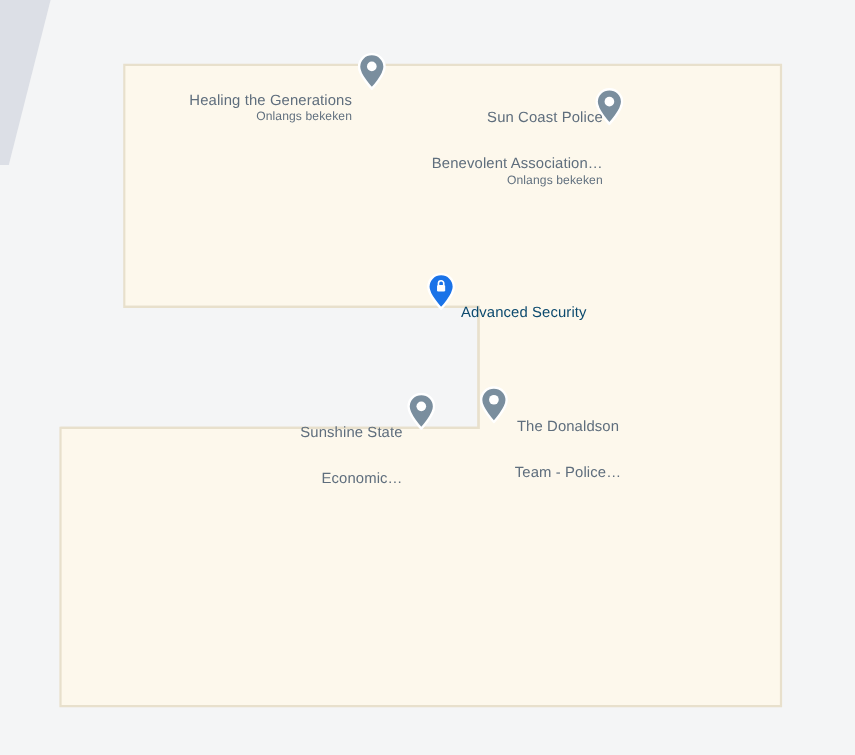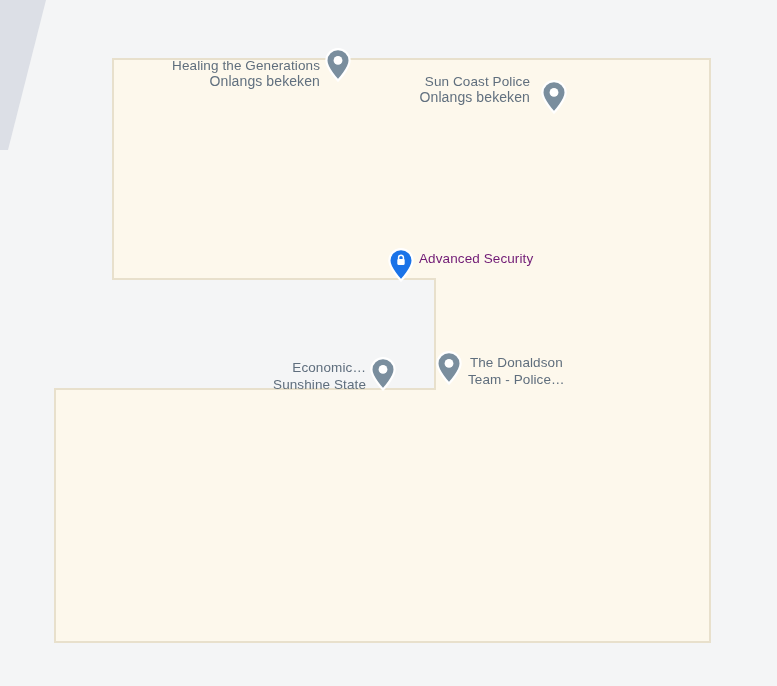--- a/index.html
+++ b/index.html
@@ -26,31 +26,31 @@
 
   
   .label{
     position:absolute;
     color:#5f6e7d;
     font-size:13.5px;
     line-height:17px;
     white-space:nowrap;
     letter-spacing:.1px;
   }
-  .label .ttl{display:block;}
+  .label .ttl{display:block;margin-top:25px;}
   .label .sub{
     display:block;
-    font-size:14px;
+    font-size:11px;
     line-height:14px;
     color:#61707f;
   }
   .label.right{text-align:left;}
   .label.left{text-align:right;}
   .label.blue{color:#1a73e8;font-size:13.5px;}
-  .label.blue .ttl{color:#701a75;text-align:right;}
+  .label.blue .ttl{color:#0c4a6e;text-align:right;}
 </style>
 </head>
 <body>
 
 <div id="map-canvas">
 
   <svg id="map-geometry" viewBox="0 0 777 686" width="777" height="686" xmlns="http://www.w3.org/2000/svg" shape-rendering="geometricPrecision">
 
     <rect x="0" y="0" width="777" height="686" fill="#f4f5f6"></rect>
 
@@ -77,22 +77,23 @@
     </div>
 
     <div class="marker" style="left:554px;top:111px;">
       <span class="pin">
         <svg viewBox="0 0 26 34" xmlns="http://www.w3.org/2000/svg">
           <path d="M13 1.2 C6.6 1.2 1.4 6.3 1.4 12.6 C1.4 20.3 13 32.6 13 32.6 C13 32.6 24.6 20.3 24.6 12.6 C24.6 6.3 19.4 1.2 13 1.2 Z" fill="#7a8e9e" stroke="#ffffff" stroke-width="2.2"></path>
           <circle cx="13" cy="12.4" r="4.4" fill="#ffffff"></circle>
         </svg>
       </span>
     </div>
-    <div class="label left" style="left:226px;top:73px;width:304px;text-align:right;">
+    <div class="label left" style="left:244px;top:73px;width:304px;text-align:right;">
       <span class="ttl">Sun Coast Police</span>
+      <span class="ttl">Benevolent Association…</span>
       <span class="sub">Onlangs bekeken</span>
     </div>
 
     <div class="marker" style="left:401px;top:279px;">
       <span class="pin">
         <svg viewBox="0 0 26 34" xmlns="http://www.w3.org/2000/svg">
           <path d="M13 1.2 C6.6 1.2 1.4 6.3 1.4 12.6 C1.4 20.3 13 32.6 13 32.6 C13 32.6 24.6 20.3 24.6 12.6 C24.6 6.3 19.4 1.2 13 1.2 Z" fill="#1a73e8" stroke="#ffffff" stroke-width="2.2"></path>
           <path d="M10.6 11.2 v-1.6 a2.4 2.4 0 0 1 4.8 0 v1.6" fill="none" stroke="#ffffff" stroke-width="1.5"></path>
           <rect x="9.3" y="11.0" width="7.4" height="5.9" rx="1.1" fill="#ffffff"></rect>
         </svg>
@@ -104,22 +105,22 @@
 
     <div class="marker" style="left:383px;top:388px;">
       <span class="pin">
         <svg viewBox="0 0 26 34" xmlns="http://www.w3.org/2000/svg">
           <path d="M13 1.2 C6.6 1.2 1.4 6.3 1.4 12.6 C1.4 20.3 13 32.6 13 32.6 C13 32.6 24.6 20.3 24.6 12.6 C24.6 6.3 19.4 1.2 13 1.2 Z" fill="#7a8e9e" stroke="#ffffff" stroke-width="2.2"></path>
           <circle cx="13" cy="12.4" r="4.4" fill="#ffffff"></circle>
         </svg>
       </span>
     </div>
     <div class="label left" style="left:96px;top:359px;width:270px;">
+      <span class="ttl">Sunshine State</span>
       <span class="ttl">Economic…</span>
-      <span class="ttl">Sunshine State</span>
     </div>
 
     <div class="marker" style="left:449px;top:382px;">
       <span class="pin">
         <svg viewBox="0 0 26 34" xmlns="http://www.w3.org/2000/svg">
           <path d="M13 1.2 C6.6 1.2 1.4 6.3 1.4 12.6 C1.4 20.3 13 32.6 13 32.6 C13 32.6 24.6 20.3 24.6 12.6 C24.6 6.3 19.4 1.2 13 1.2 Z" fill="#7a8e9e" stroke="#ffffff" stroke-width="2.2"></path>
           <circle cx="13" cy="12.4" r="4.4" fill="#ffffff"></circle>
         </svg>
       </span>
     </div>

